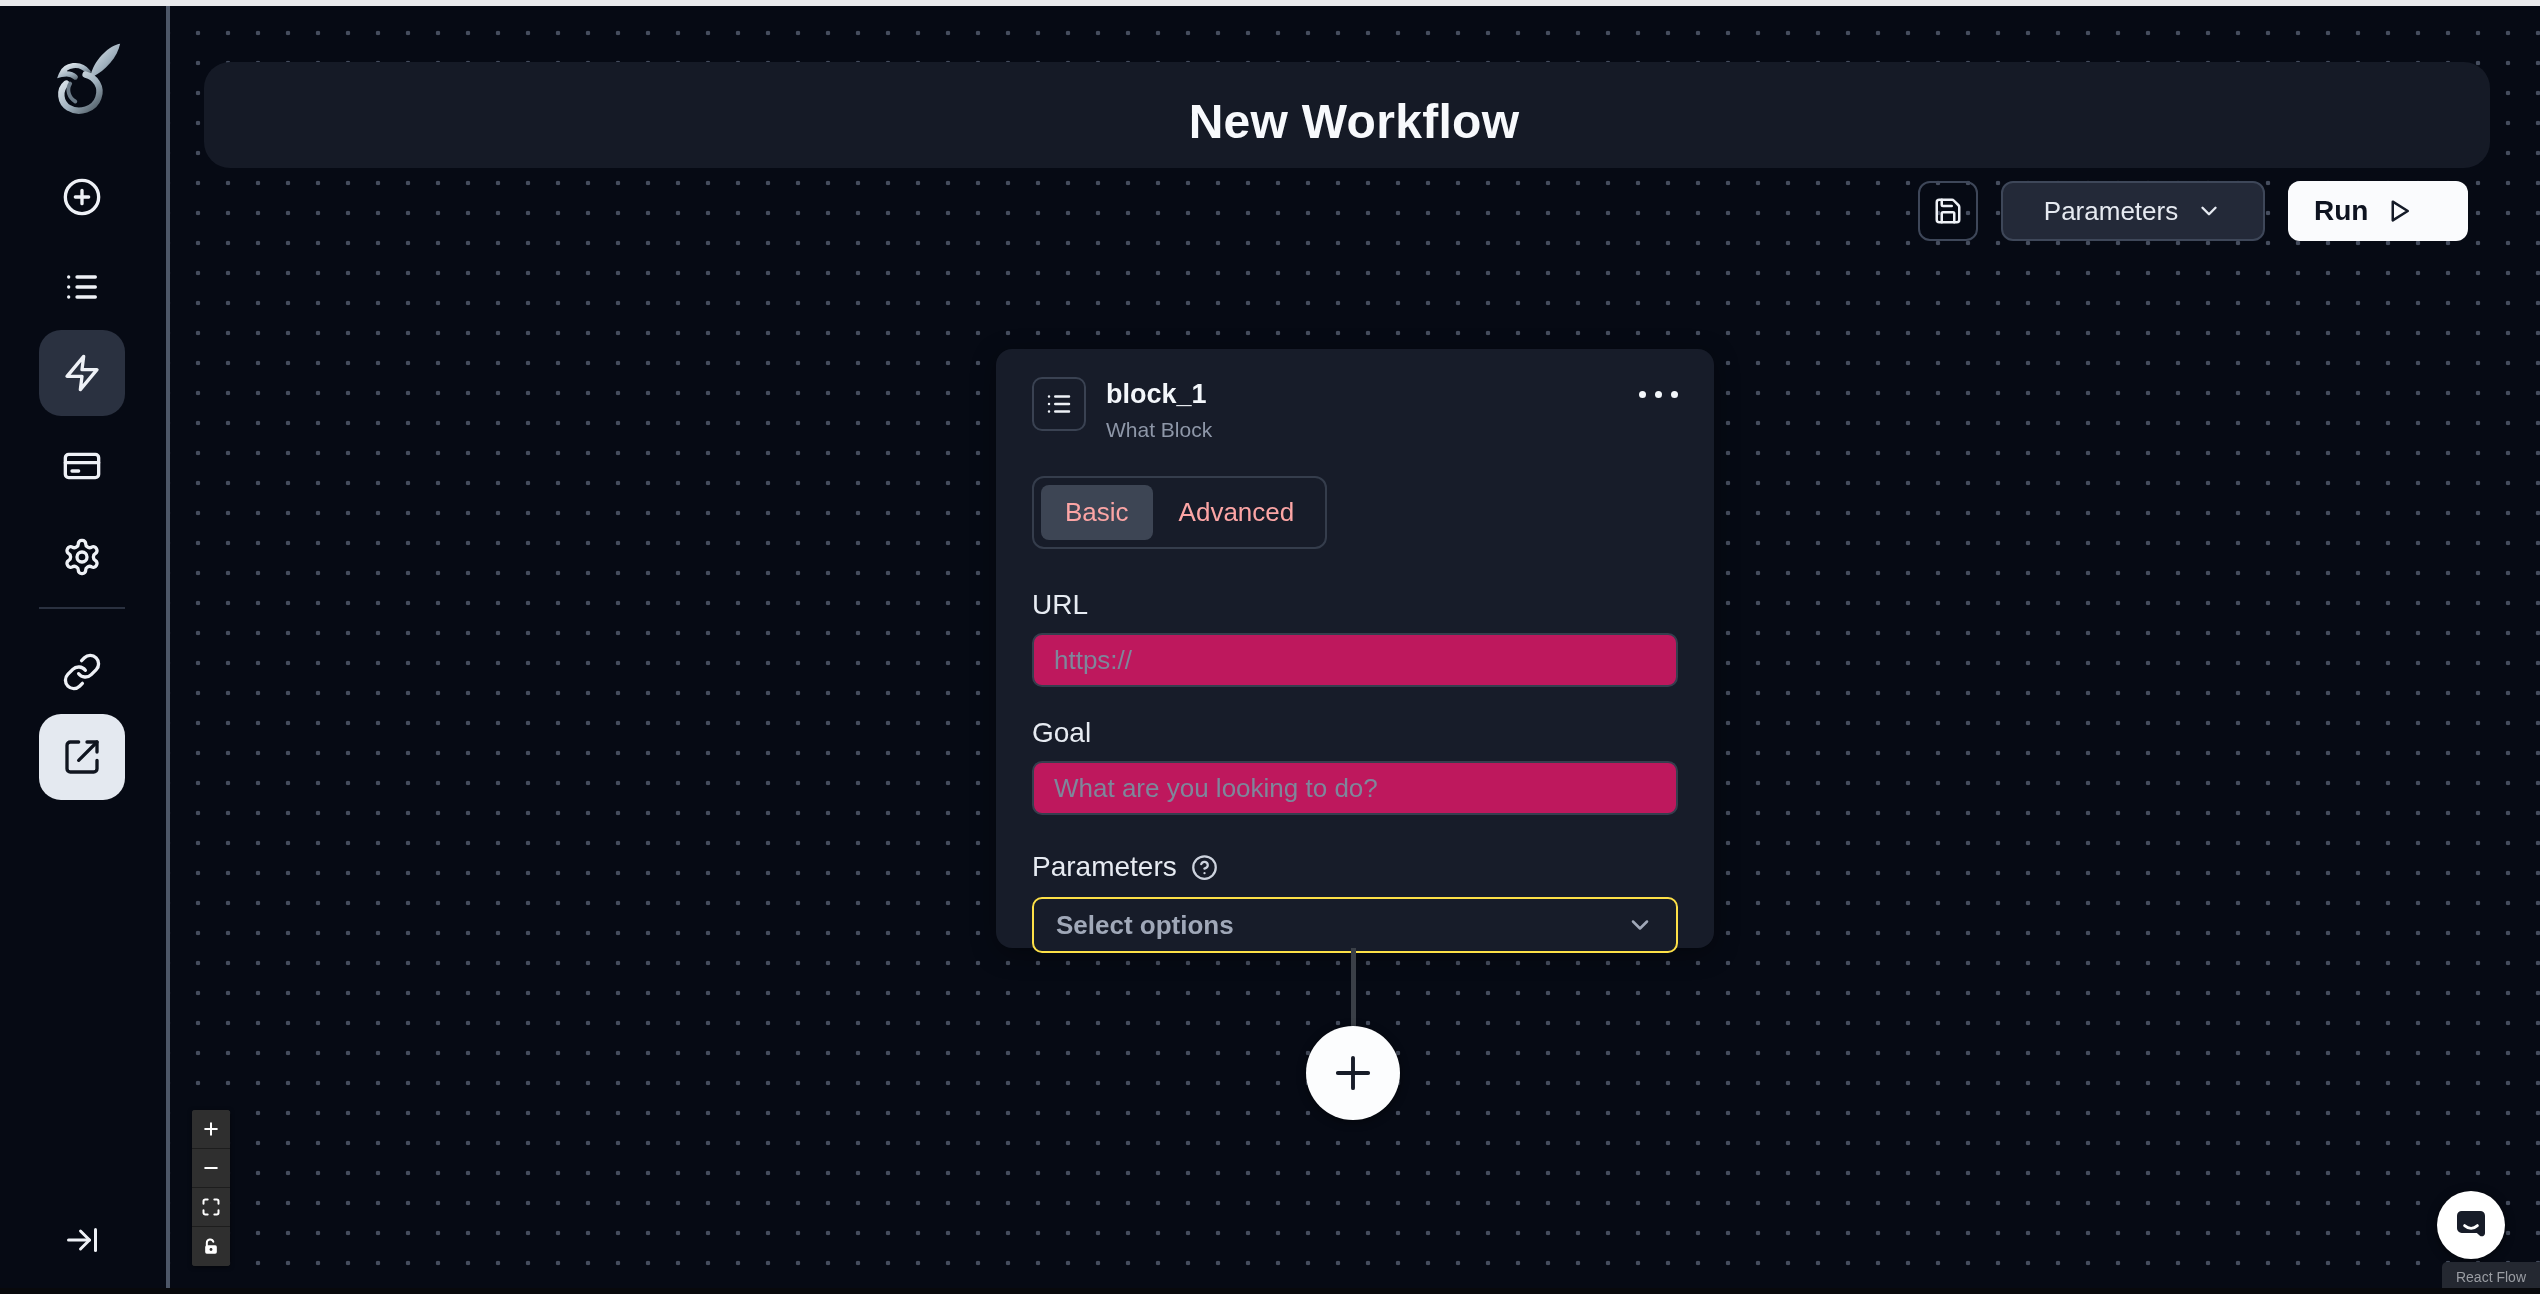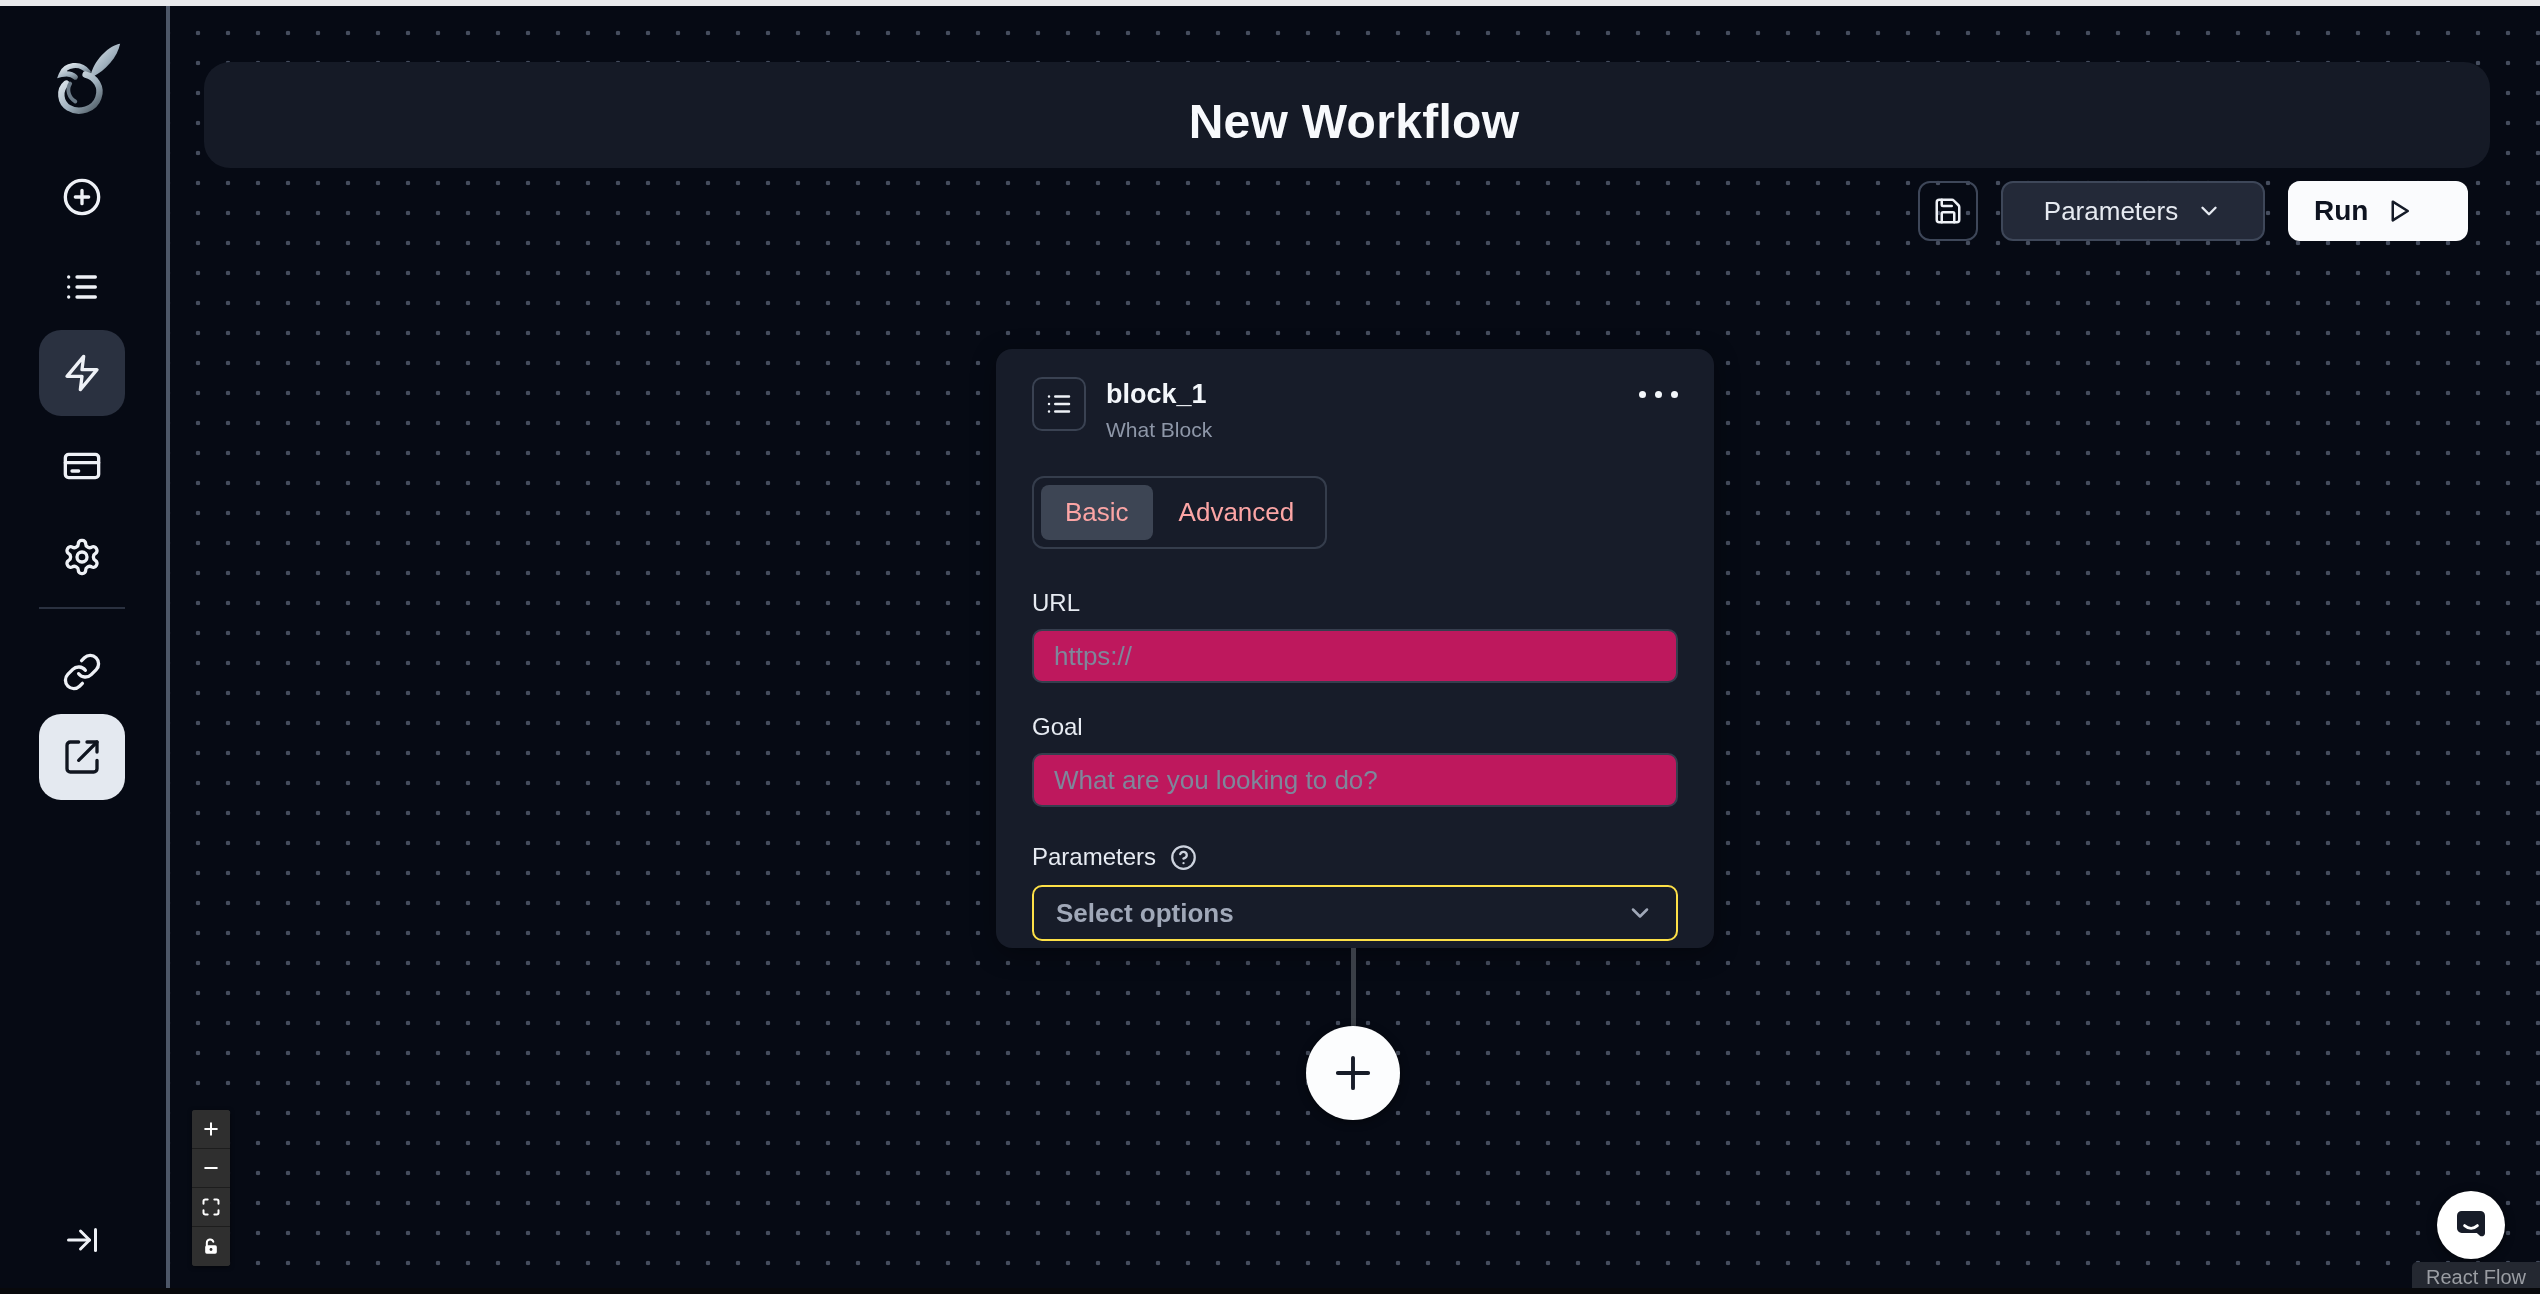--- a/index.html
+++ b/index.html
@@ -52,21 +52,21 @@
   .node-iconbox svg{width:30px;height:30px;stroke:#eef1f6;fill:none;stroke-width:2;stroke-linecap:round;stroke-linejoin:round;}
   .node-titles{margin-left:20px;display:flex;flex-direction:column;gap:8px;padding-top:2px;justify-content:flex-end;}
   .node-title{font-size:27px;font-weight:600;color:#f3f6fa;}
   .node-subtitle{font-size:21px;color:#8e97a8;}
   .node-menu{margin-left:auto;display:flex;gap:9px;padding-top:14px;cursor:pointer;}
   .node-menu i{width:7px;height:7px;border-radius:50%;background:#f3f6fa;display:block;}
   .tabs{margin-top:34px;display:inline-flex;border:2px solid #353d4c;border-radius:12px;padding:7px;gap:2px;}
   .tab{font-size:26px;font-weight:500;color:#fca5a5;padding:12px 24px;border-radius:8px;background:transparent;border:none;
        cursor:pointer;font-family:inherit;}
   .tab.active{background:#3d4554;}
-  .field-label{margin-top:40px;font-size:24px;font-weight:500;color:#e7ebf2;}
+  .field-label{margin-top:40px;font-size:28px;font-weight:500;color:#e7ebf2;}
   .field-label-row{margin-top:36px;display:flex;align-items:center;gap:14px;}
   .field-label-row .field-label{margin-top:0;}
   .help-icon svg{width:27px;height:27px;stroke:#cdd3de;fill:none;stroke-width:2;stroke-linecap:round;stroke-linejoin:round;display:block;}
   .text-input{margin-top:12px;width:100%;height:54px;background:#be185d;border:2px solid #363e4e;border-radius:10px;
               color:#e7ebf2;font-size:26px;padding:0 20px;box-sizing:border-box;font-family:inherit;outline:none;display:block;}
   .text-input::placeholder{color:#7e879b;}
   .select-box{margin-top:14px;height:56px;border:2px solid #fde047;border-radius:10px;display:flex;align-items:center;
               justify-content:space-between;padding:0 22px;cursor:pointer;box-sizing:border-box;background:#171c29;}
   .select-text{font-size:26px;font-weight:700;color:#a0a8b8;}
   .select-box svg{width:28px;height:28px;stroke:#a0a8b8;fill:none;stroke-width:2.2;stroke-linecap:round;stroke-linejoin:round;}
@@ -81,21 +81,21 @@
   .rf-controls{position:absolute;left:22px;top:1104px;width:38px;background:#2f2f2f;border-radius:3px;overflow:hidden;
                display:flex;flex-direction:column;box-shadow:0 1px 4px rgba(0,0,0,.5);}
   .rf-btn{width:38px;height:39px;background:#2f2f2f;border:none;border-bottom:1px solid #1d1d1d;display:flex;align-items:center;
           justify-content:center;cursor:pointer;padding:0;}
   .rf-btn:last-child{border-bottom:none;}
   .rf-btn svg{width:20px;height:20px;stroke:#ffffff;fill:none;stroke-width:2.4;stroke-linecap:round;stroke-linejoin:round;}
 
   
   .chat-btn{position:absolute;left:2267px;top:1185px;width:68px;height:68px;border-radius:50%;background:#ffffff;border:none;
             display:flex;align-items:center;justify-content:center;cursor:pointer;box-shadow:0 2px 10px rgba(0,0,0,.5);padding:0;}
-  .attribution{position:absolute;right:0;top:1256px;height:26px;background:#242831;color:#9a9da3;font-size:20px;
+  .attribution{position:absolute;right:0;top:1256px;height:26px;background:#242831;color:#9a9da3;font-size:14px;
                display:flex;align-items:center;padding:2px 14px;border-radius:5px 0 0 0;z-index:50;}
 </style>
 </head>
 <body>
 
 <div class="app">
   <div class="top-strip"></div>
 
   <aside class="sidebar">
     <div class="logo">

